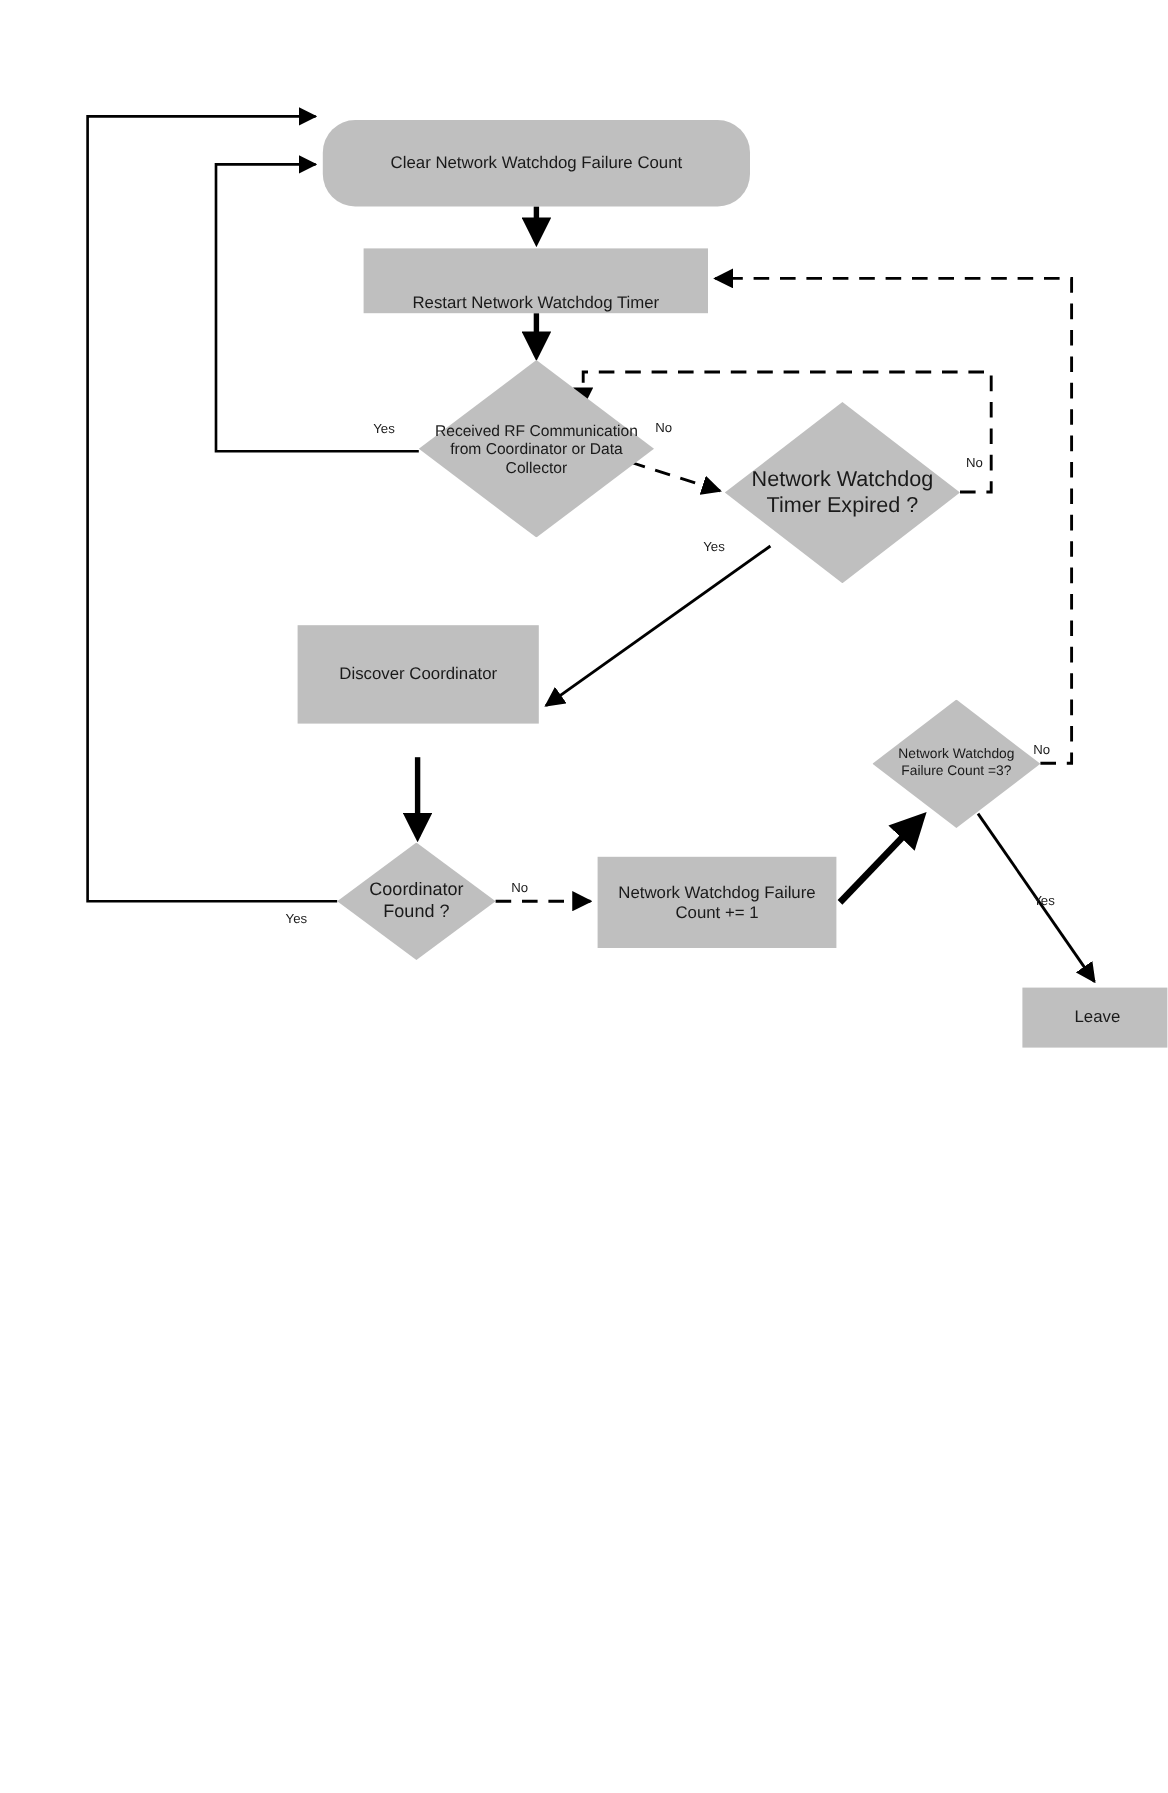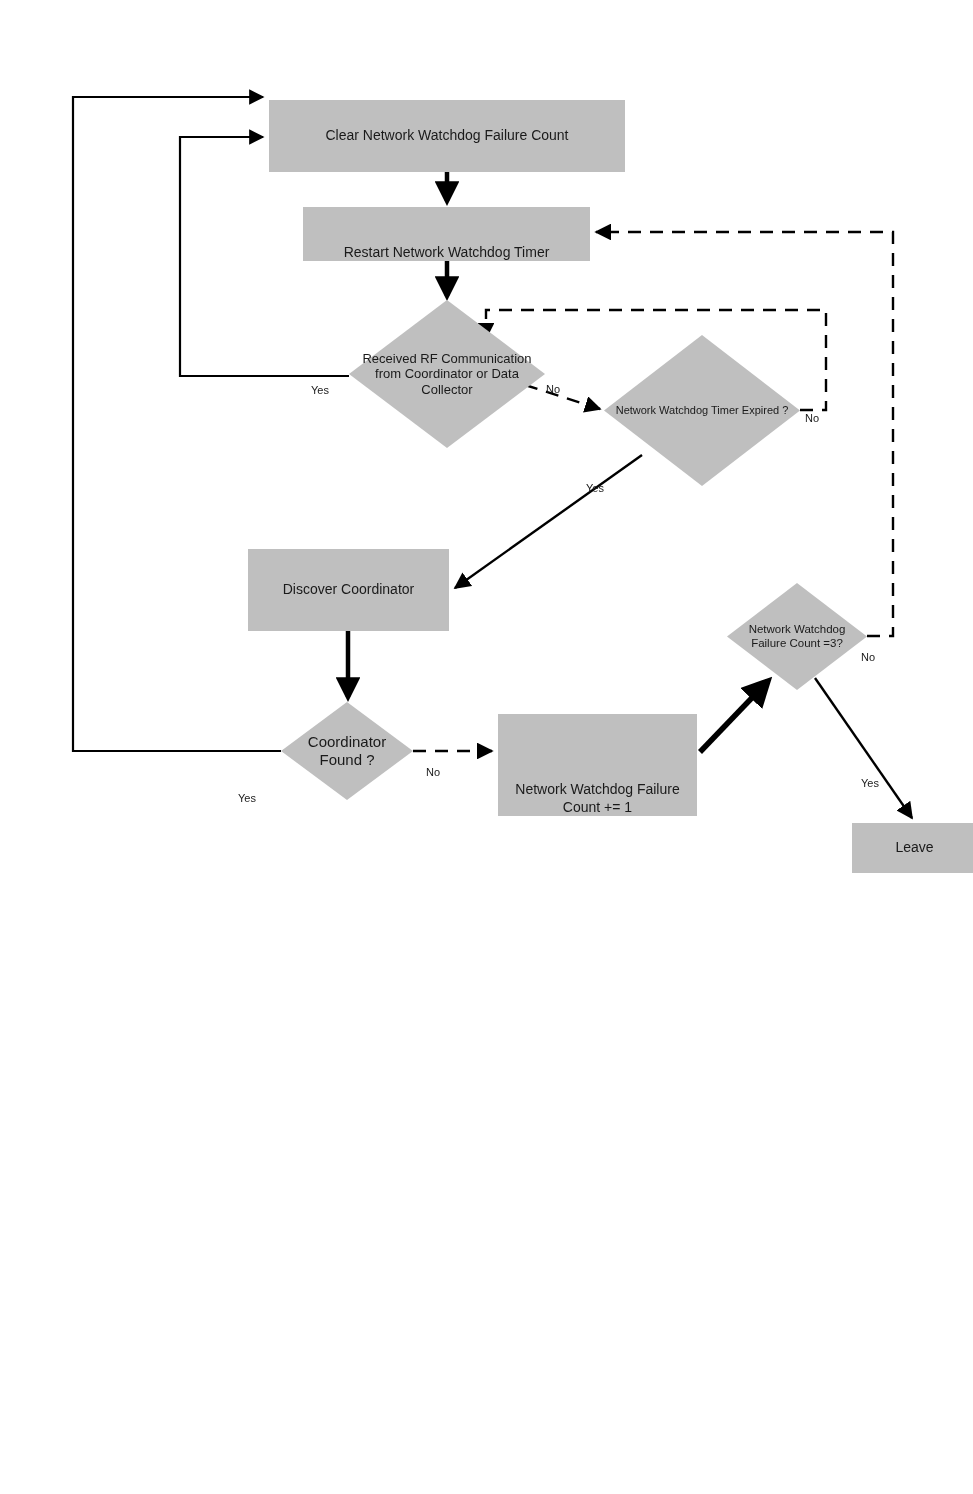--- a/index.html
+++ b/index.html
@@ -56,21 +56,20 @@
     z-index: 2;
     line-height: 1.2;
     padding: 0 4px;
   }
   .edge-label {
     position: absolute;
     color: #1a1a1a;
     font-size: 11px;
     white-space: nowrap;
     line-height: 1;
-    margin-top: 32px;
   }
 </style>
 </head>
 <body>
 
 <div id="canvas">
 
   <svg id="edges" viewBox="0 0 973 1494" width="973" height="1494" xmlns="http://www.w3.org/2000/svg">
     <defs>
       <marker id="arrow" viewBox="0 0 10 10" refX="9" refY="5" markerWidth="7" markerHeight="7" orient="auto-start-reverse">
@@ -102,46 +101,46 @@
 
     <path d="M 413 751 L 492 751" stroke="#000000" stroke-width="2.4" fill="none" stroke-dasharray="13 9" marker-end="url(#arrow)"></path>
 
     <path d="M 700 752 L 768 681" stroke="#000000" stroke-width="5.5" fill="none" marker-end="url(#arrowThick)"></path>
 
     <path d="M 867 636 L 893 636 L 893 232 L 596 232" stroke="#000000" stroke-width="2.4" fill="none" stroke-dasharray="13 9" marker-end="url(#arrow)"></path>
 
     <path d="M 815 678 L 912 818" stroke="#000000" stroke-width="2.4" fill="none" marker-end="url(#arrow)"></path>
   </svg>
 
-  <div class="node proc" style="left:269px; top:100px; width:356px; height:72px; font-size:14px;">
+  <div class="node proc" style="left:269px; top:100px; width:356px; height:72px; font-size:14px;border-radius:27px;">
     <span class="label">Clear Network Watchdog Failure Count</span>
   </div>
 
   <div class="node proc" style="left:303px; top:207px; width:287px; height:54px; font-size:14px;align-items:flex-end;">
     <span class="label">Restart Network Watchdog Timer</span>
   </div>
 
-  <div class="node proc" style="left:248px; top:549px; width:201px; height:82px; font-size:14px;">
+  <div class="node proc" style="left:248px; top:521px; width:201px; height:82px; font-size:14px;">
     <span class="label">Discover Coordinator</span>
   </div>
 
-  <div class="node proc" style="left:498px; top:714px; width:199px; height:102px; font-size:14px;align-items:flex-end;">
+  <div class="node proc" style="left:498px; top:714px; width:199px; height:76px; font-size:14px;">
     <span class="label">Network Watchdog Failure Count  += 1</span>
   </div>
 
   <div class="node proc" style="left:852px; top:823px; width:125px; height:50px; font-size:14px;">
     <span class="label">Leave</span>
   </div>
 
   <div class="node dec" style="left:349px; top:300px; width:196px; height:148px; font-size:13px;justify-content:flex-end;">
     <span class="dshape"></span>
     <span class="label">Received RF Communication from Coordinator or Data Collector</span>
   </div>
 
-  <div class="node dec" style="left:604px; top:335px; width:196px; height:151px; font-size:11px;">
+  <div class="node dec" style="left:604px; top:335px; width:196px; height:151px; font-size:18px;">
     <span class="dshape"></span>
     <span class="label">Network Watchdog Timer Expired   ?</span>
   </div>
 
   <div class="node dec" style="left:281px; top:702px; width:132px; height:98px; font-size:15px;">
     <span class="dshape"></span>
     <span class="label">Coordinator Found ?</span>
   </div>
 
   <div class="node dec" style="left:727px; top:583px; width:140px; height:107px; font-size:11.5px;">

